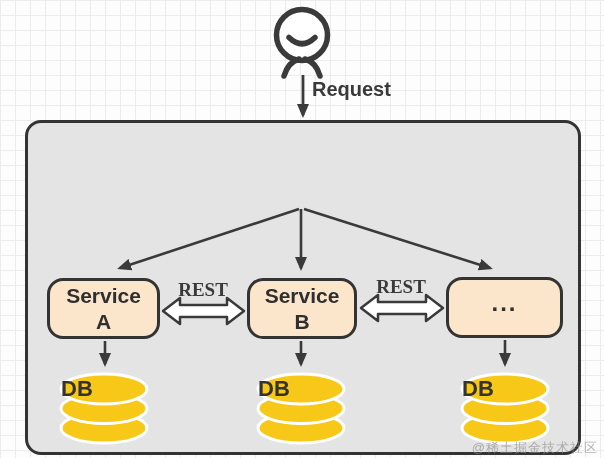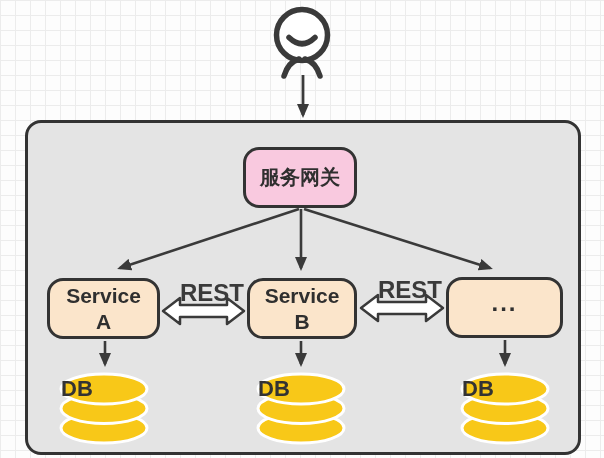--- a/index.html
+++ b/index.html
@@ -26,22 +26,22 @@
   #gateway{left:243px;top:147px;width:114px;height:61px;background:#f9c9df;font-size:20px;}
   #svcA{left:47px;top:278px;width:113px;height:61px;background:#fbe5cb;font-size:21px;line-height:1.22;}
   #svcB{left:247px;top:278px;width:110px;height:61px;background:#fbe5cb;font-size:21px;line-height:1.22;}
   #svcMore{left:446px;top:277px;width:117px;height:61px;background:#fbe5cb;font-size:24px;letter-spacing:2px;}
   #svcMore .l1{margin-top:-10px;}
   .request-label{
     position:absolute;left:312px;top:78px;z-index:3;
     font-weight:bold;font-size:20px;color:#3a3a3a;
   }
   .rest-label{
-    position:absolute;z-index:3;width:82px;text-align:right;
-    font-weight:bold;font-size:24px;color:#3a3a3a;
+    position:absolute;z-index:3;width:82px;text-align:center;
+    font-weight:bold;font-size:19px;color:#3a3a3a;font-family:Liberation Serif, serif;
   }
   #rest1{left:162px;top:279px;}
   #rest2{left:360px;top:276px;}
   .db-label{
     position:absolute;z-index:3;width:86px;text-align:left;
     font-weight:bold;font-size:22px;color:#333;
   }
   #dbl1{left:61px;top:376px;}
   #dbl2{left:258px;top:376px;}
   #dbl3{left:462px;top:376px;}
@@ -94,24 +94,22 @@
       <ellipse cx="43" cy="36.5" rx="43" ry="15" fill="#f8c818" stroke="#ffffff" stroke-width="3"></ellipse>
       <ellipse cx="43" cy="17" rx="43" ry="15" fill="#f8c818" stroke="#ffffff" stroke-width="3"></ellipse>
     </g>
     <g transform="translate(462,372)">
       <ellipse cx="43" cy="56" rx="43" ry="15" fill="#f8c818" stroke="#ffffff" stroke-width="3"></ellipse>
       <ellipse cx="43" cy="36.5" rx="43" ry="15" fill="#f8c818" stroke="#ffffff" stroke-width="3"></ellipse>
       <ellipse cx="43" cy="17" rx="43" ry="15" fill="#f8c818" stroke="#ffffff" stroke-width="3"></ellipse>
     </g>
   </svg>
 
+  <div class="request-label">Request</div>
 
-  <div class="node" id="gateway">
-    <span>服务网关</span>
-  </div>
 
   <div class="node" id="svcA">
     <span>Service</span>
     <span>A</span>
   </div>
 
   <div class="node" id="svcB">
     <span>Service</span>
     <span>B</span>
   </div>
@@ -120,13 +118,14 @@
     <span class="l1">...</span>
   </div>
 
   <div class="rest-label" id="rest1">REST</div>
   <div class="rest-label" id="rest2">REST</div>
 
   <div class="db-label" id="dbl1">DB</div>
   <div class="db-label" id="dbl2">DB</div>
   <div class="db-label" id="dbl3">DB</div>
 
+  <div class="watermark">@稀土掘金技术社区</div>
 </div>
 
 </body></html>

